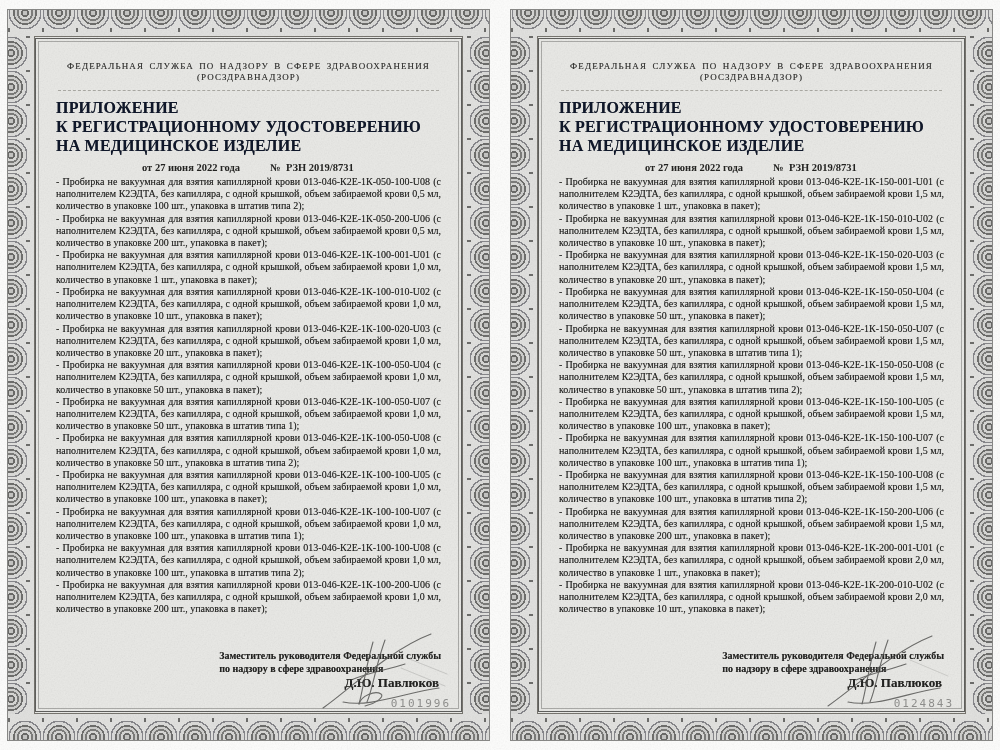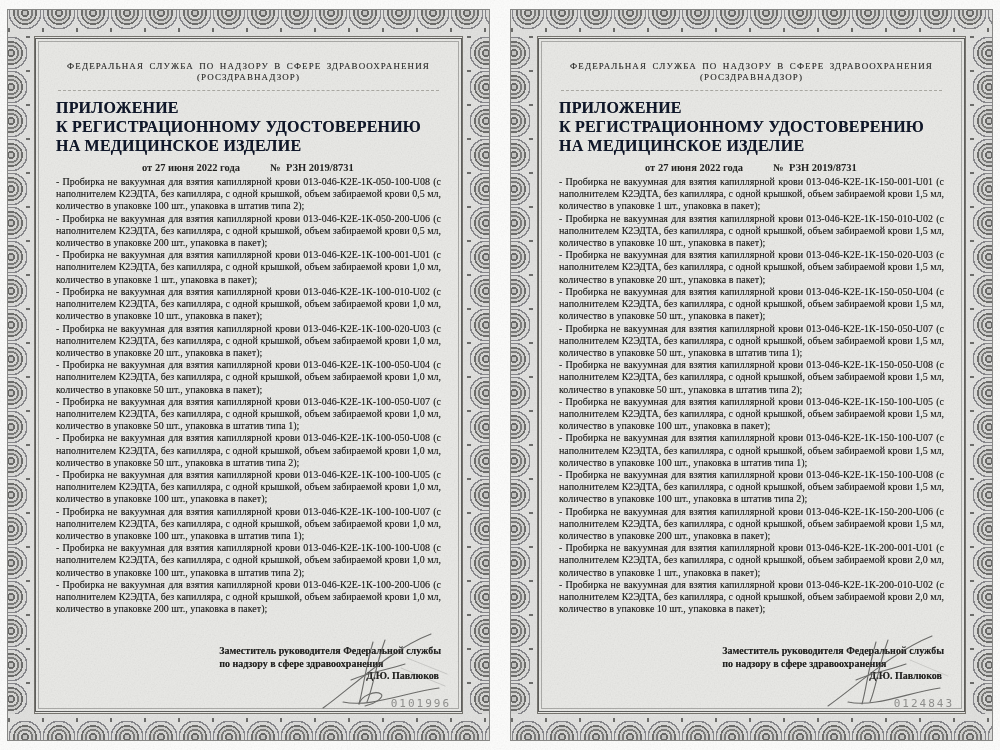--- a/index.html
+++ b/index.html
@@ -60,21 +60,21 @@
       radial-gradient(circle at 6px 0px, #6d6d6b 0 2.4px, rgba(0,0,0,0) 2.4px),
       radial-gradient(circle at 23px 17px,
         #c6c6c4 0 2.5px,#6b6b69 2.5px 4px,#d8d8d6 4px 6.5px,#7d7d7b 6.5px 8px,
         #cfcfcd 8px 10.5px,#6f6f6d 10.5px 12px,#dcdcda 12px 15px,#87878b 15px 16.5px,rgba(0,0,0,0) 16.5px);
   }
   
   .frame{
     position:absolute;inset:28px 27px;
     border:1px solid #5f5f5d;
     display:flex;flex-direction:column;
-    padding:22px 20px 16px 20px;
+    padding:22px 20px 6px 20px;
     box-sizing:border-box;
     color:#2b2b2b;
     z-index:2;
   }
   .frame::before{
     content:"";position:absolute;inset:2px;border:1px solid rgba(95,95,93,.45);pointer-events:none;
   }
   .agency{
     text-align:center;font-size:9px;letter-spacing:1.1px;word-spacing:2px;color:#343432;line-height:1.25;
     text-shadow:0 0 .5px rgba(40,40,40,.5);
@@ -90,21 +90,21 @@
   .sheet{
     text-align:right;font-weight:bold;font-size:10px;color:#232321;word-spacing:5px;margin:7px 3px 5px 0;
   }
   .items{flex:1 1 auto;margin-top:3px;overflow:hidden;}
   .items p{
     margin:0;font-size:10px;line-height:12.2px;text-align:justify;color:#262624;
     text-shadow:0 0 .45px rgba(40,40,40,.5);
   }
   .sig-row{display:flex;justify-content:space-between;align-items:flex-end;margin:2px 0 14px 0;flex-direction:column;}
   .sig-titles{font-weight:bold;font-size:10px;line-height:1.3;color:#232321;text-shadow:0 0 .45px rgba(40,40,40,.5);}
-  .sig-name{font-weight:bold;font-size:10px;color:#232321;margin-right:2px;text-shadow:0 0 .45px rgba(40,40,40,.5);}
+  .sig-name{font-weight:bold;font-size:13px;color:#232321;margin-right:2px;text-shadow:0 0 .45px rgba(40,40,40,.5);}
   .serial{
     position:absolute;right:10px;bottom:1px;
     font-family:"DejaVu Sans Mono", monospace;
     font-size:11px;letter-spacing:2px;color:#90908e;
   }
   .signature{position:absolute;right:34px;bottom:16px;width:140px;height:96px;z-index:3;pointer-events:none;}
   .noise-overlay{
     position:absolute;inset:0;z-index:6;pointer-events:none;
     mix-blend-mode:multiply;opacity:.14;
   }

